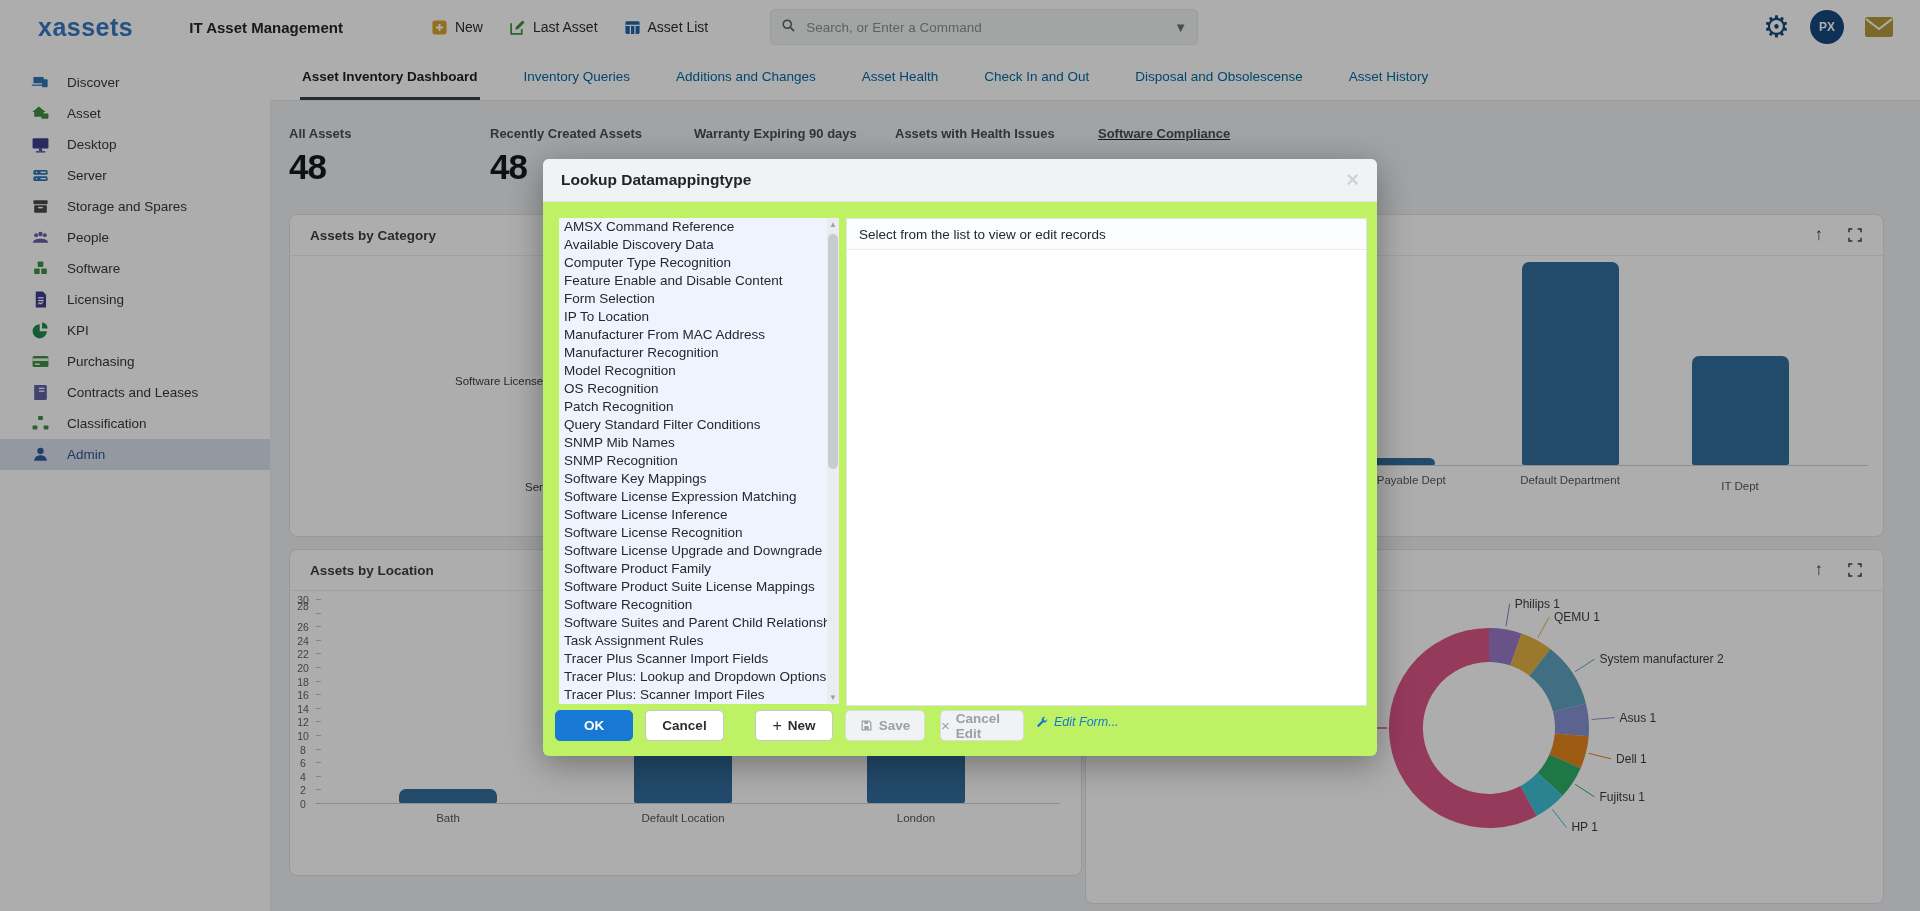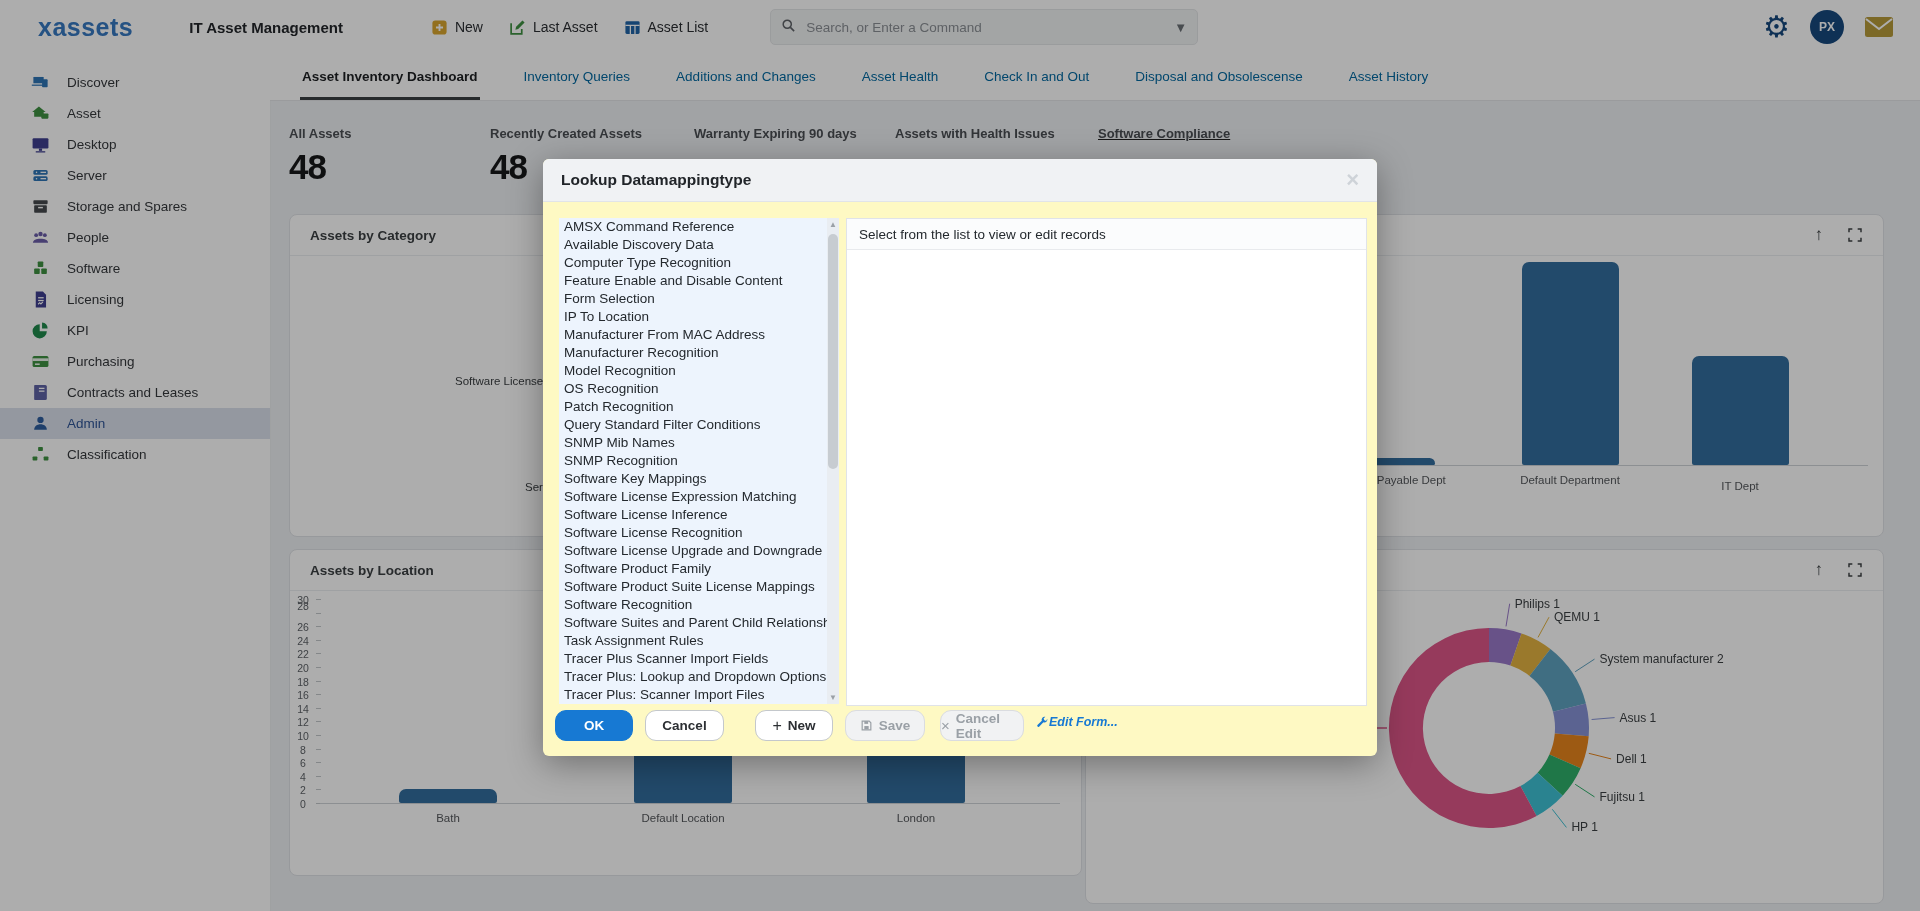--- a/index.html
+++ b/index.html
@@ -48,45 +48,45 @@
   .up-arrow{font-size:17px;font-weight:700;color:#3c4043;cursor:pointer}
   .fs-ico{cursor:pointer;display:flex}
   .bar{position:absolute;border-radius:7px 7px 2px 2px}
   .axis-line{position:absolute;height:1px;background:#cfd3d7}
   .tick-lab{position:absolute;font-size:10.5px;color:#5f6368;text-align:center;width:22px}
   .tick-dash{position:absolute;width:5px;height:1px;background:#c3c7cb}
   .cat-lab{position:absolute;font-size:11.5px;color:#55585c;text-align:center}
   .frag{position:absolute;font-size:11.5px;color:#3c4043;white-space:nowrap}
   
   .overlay{position:absolute;inset:0;background:rgba(0,0,0,.32);z-index:5}
-  .modal{position:absolute;left:543px;top:159px;width:834px;height:597px;background:#fef9c3;
+  .modal{position:absolute;left:543px;top:159px;width:834px;height:597px;background:#bef264;
          border-radius:6px;box-shadow:0 8px 34px rgba(0,0,0,.35);z-index:6}
   .m-hd{height:42px;background:#f0f2f4;border-bottom:1px solid #e1e4e8;border-radius:6px 6px 0 0;
         display:flex;align-items:center;padding:0 18px}
   .m-title{font-size:15.5px;font-weight:700;color:#212529}
   .m-close{margin-left:auto;font-size:22px;font-weight:700;color:#ced3d8;cursor:pointer;line-height:1}
   .lk-list{position:absolute;left:16px;top:59px;width:280px;height:486px;background:#edf4fd;
            overflow:hidden}
   .lk-inner{position:absolute;left:0;top:0;right:12px}
   .lk-item{height:18px;line-height:18px;font-size:13.5px;color:#24292e;padding-left:5px;
            white-space:nowrap;cursor:pointer}
   .lk-sb{position:absolute;right:0;top:0;bottom:0;width:12px;background:#e9edf2}
   .lk-thumb{position:absolute;left:1px;width:10px;top:16px;height:235px;background:#c7ccd1;border-radius:5px;cursor:pointer}
   .lk-arr{position:absolute;left:0;width:12px;font-size:8px;color:#9aa0a6;text-align:center}
   .panel{position:absolute;left:303px;top:59px;width:519px;height:486px;border:1px solid #e0e3e8;background:#fff}
   .panel-hd{height:30px;background:#fbfcfd;border-bottom:1px solid #e8eaed;display:flex;
             align-items:center;padding:0 12px;font-size:13.5px;color:#24292e}
   .m-foot{position:absolute;left:0;top:551px;height:32px;width:100%}
-  .mbtn{position:absolute;height:31px;border-radius:11px;font-size:13.5px;font-weight:700;
+  .mbtn{position:absolute;height:31px;border-radius:5px;font-size:13.5px;font-weight:700;
         display:flex;align-items:center;justify-content:center;gap:6px;cursor:pointer;
         border:1px solid #c4c8cc;background:#fff;color:#2c2f33;box-sizing:border-box}
   .mbtn.primary{background:#1779d3;border-color:#1779d3;color:#fff}
   .mbtn.disabled{background:#f1f2f3;border-color:#dadce0;color:#9aa0a6;cursor:default}
-  .editform{position:absolute;left:492px;top:5px;display:flex;align-items:center;
-            color:#1779d3;font-size:12.5px;font-style:italic;font-weight:700;cursor:pointer}
+  .editform{position:absolute;left:492px;top:5px;display:flex;align-items:center;gap:5px;
+            color:#1779d3;font-size:12.5px;font-style:italic;font-weight:400;cursor:pointer}
   .donut-box{position:absolute;left:0;top:40px}
 </style>
 </head>
 <body>
 
 <div class="topbar">
   <div class="logo">xassets</div>
   <div class="app-title">IT Asset Management</div>
   <div class="tb-actions" id="tb-actions">
       <div class="tb-btn">
@@ -269,43 +269,43 @@
           <g stroke="none">
             <path d="M6 2.5h12a2 2 0 012 2v15a2 2 0 01-2 2H6z"></path>
             <rect x="4" y="2.5" width="3" height="19" rx="1"></rect>
             <rect x="10" y="6" width="7" height="1.6" fill="#fff"></rect>
             <rect x="10" y="9.5" width="7" height="1.6" fill="#fff"></rect>
           </g>
         </svg>
       </span>
       <span>Contracts and Leases</span>
     </div>
-    <div class="side-item active">
-      <span class="si-ico">
-        <svg width="19" height="19" viewBox="0 0 24 24" style="fill:#2e5e9e;stroke:#2e5e9e">
-          <g stroke="none">
-            <circle cx="12" cy="7.5" r="4"></circle>
-            <path d="M4 20c0-4.4 3.6-7 8-7s8 2.6 8 7z"></path>
-          </g>
-        </svg>
-      </span>
-      <span>Admin</span>
-    </div>
     <div class="side-item">
       <span class="si-ico">
         <svg width="19" height="19" viewBox="0 0 24 24" style="fill:#3f9142;stroke:#3f9142">
           <g stroke="none">
             <rect x="9" y="2.5" width="6" height="5" rx="1"></rect>
             <rect x="2" y="14.5" width="6" height="5" rx="1"></rect>
             <rect x="16" y="14.5" width="6" height="5" rx="1"></rect>
             <path d="M12 7.5v4M5 14.5v-3h14v3" stroke-width="1.7" fill="none" stroke="inherit"></path>
           </g>
         </svg>
       </span>
       <span>Classification</span>
+    </div>
+    <div class="side-item active">
+      <span class="si-ico">
+        <svg width="19" height="19" viewBox="0 0 24 24" style="fill:#2e5e9e;stroke:#2e5e9e">
+          <g stroke="none">
+            <circle cx="12" cy="7.5" r="4"></circle>
+            <path d="M4 20c0-4.4 3.6-7 8-7s8 2.6 8 7z"></path>
+          </g>
+        </svg>
+      </span>
+      <span>Admin</span>
     </div>
   </div>
 
 <div class="tabsbar" id="tabsbar">
     <div class="tab active">Asset Inventory Dashboard</div>
     <div class="tab">Inventory Queries</div>
     <div class="tab">Additions and Changes</div>
     <div class="tab">Asset Health</div>
     <div class="tab">Check In and Out</div>
     <div class="tab">Disposal and Obsolescense</div>

